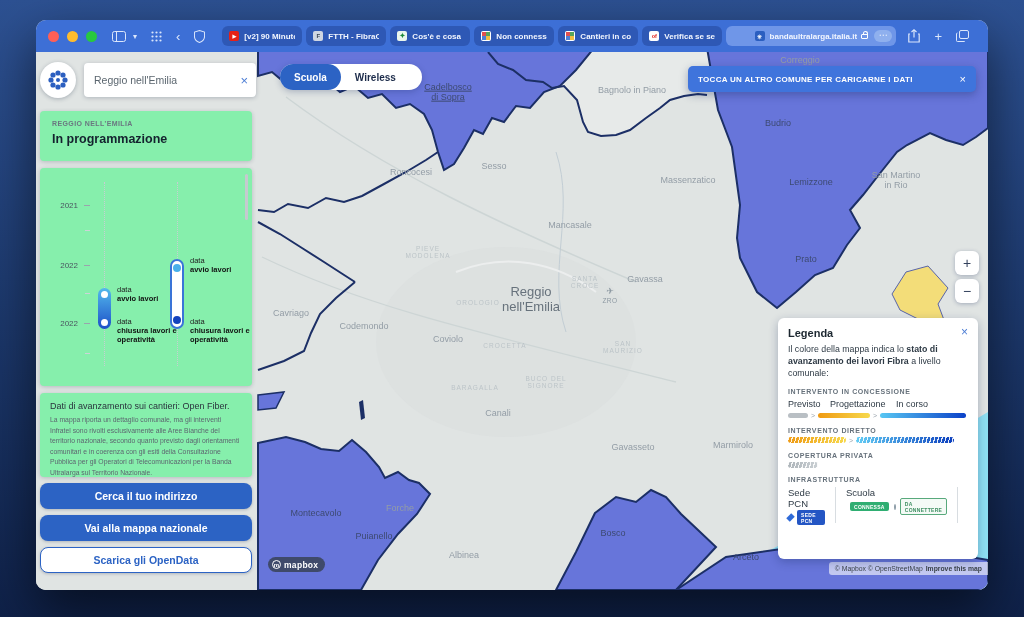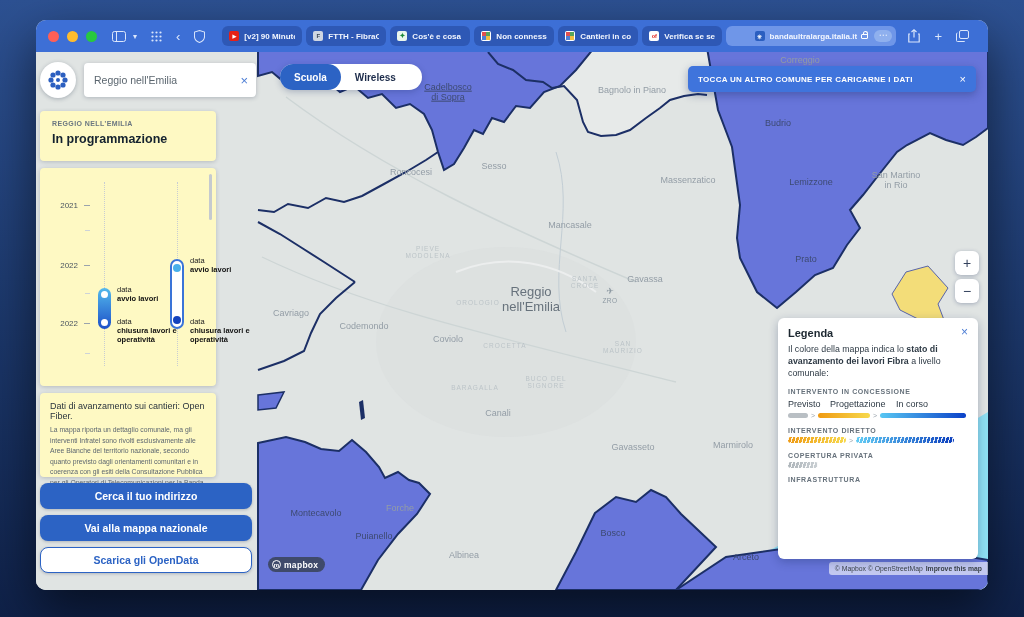--- a/index.html
+++ b/index.html
@@ -68,21 +68,21 @@
   #mapbox-logo{position:absolute;left:232px;top:505px;height:15px;border-radius:8px;
     background:rgba(52,62,76,.78);color:#fff;display:flex;align-items:center;padding:0 7px 0 4px;}
   #mapbox-logo .m{width:9px;height:9px;border:1.3px solid #fff;border-radius:50%;margin-right:3px;
     font-size:6px;line-height:8px;text-align:center;font-weight:bold;}
   #mapbox-logo .w{font-size:8.5px;font-weight:bold;letter-spacing:.3px;}
   #attrib{position:absolute;right:0;top:510px;height:13px;background:rgba(255,255,255,.6);
     font-size:6.8px;color:#3a4248;display:flex;align-items:center;padding:0 6px;border-radius:3px 0 0 3px;}
   #attrib b{margin-left:3px;}
   
   #sidebar{position:absolute;left:4px;top:8px;width:216px;}
-  .card{position:absolute;left:0;width:176px;background:#fef9c3;border-radius:4px;
+  .card{position:absolute;left:0;width:212px;background:#86efac;border-radius:4px;
     box-shadow:0 1px 4px rgba(30,45,70,.22);}
   #search-row{top:2px;height:38px;width:216px;position:absolute;}
   #logo{position:absolute;left:0;top:0;width:36px;height:36px;border-radius:50%;background:#fff;
     box-shadow:0 1px 4px rgba(30,45,70,.3);display:flex;align-items:center;justify-content:center;z-index:3;}
   #search-card{position:absolute;left:44px;top:1px;width:172px;height:34px;background:#fff;border-radius:4px;
     box-shadow:0 1px 4px rgba(30,45,70,.25);display:flex;align-items:center;padding:0 8px;}
   #search-input{border:none;outline:none;flex:1;font-size:10.5px;color:#5b666f;
     font-family:"Liberation Sans",sans-serif;min-width:0;background:transparent;}
   #search-clear{color:#4c7dd4;font-size:13px;line-height:13px;}
   #status-card{top:51px;height:50px;padding:9px 12px;}
@@ -436,17 +436,35 @@
         <div class="lg-bars">
           <span class="hatch orange"></span>
           <span class="sep">&gt;</span>
           <span class="hatch blue"></span>
         </div>
         <div class="lg-sec">COPERTURA PRIVATA</div>
         <div class="lg-bars">
             <span class="hatch grey"></span>
           </div>
         <div class="lg-sec">INFRASTRUTTURA</div>
+        <div class="infra-row">
+          <div class="infra-cell" style="width:66px;">
+            <div class="cl">Sede PCN</div>
+            <div class="infra-ic" style="justify-content:flex-start;">
+              <span class="diamond"></span>
+              <span class="badge pcn">SEDE PCN</span>
+            </div>
+          </div>
+          <div class="infra-cell" style="width:112px;">
+            <div class="cl">Scuola</div>
+            <div class="infra-ic" style="justify-content:flex-start;">
+              <span class="gdot"></span>
+              <span class="badge conn">CONNESSA</span>
+              <span class="odot" style="margin-left:5px;"></span>
+              <span class="badge toconn">DA CONNETTERE</span>
+            </div>
+          </div>
+        </div>
       </div>
 
     </div>
   </div>
 </div>
 
 </body></html>

